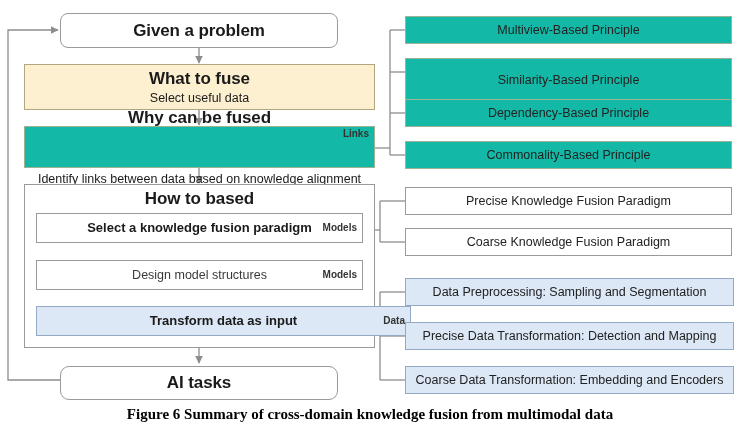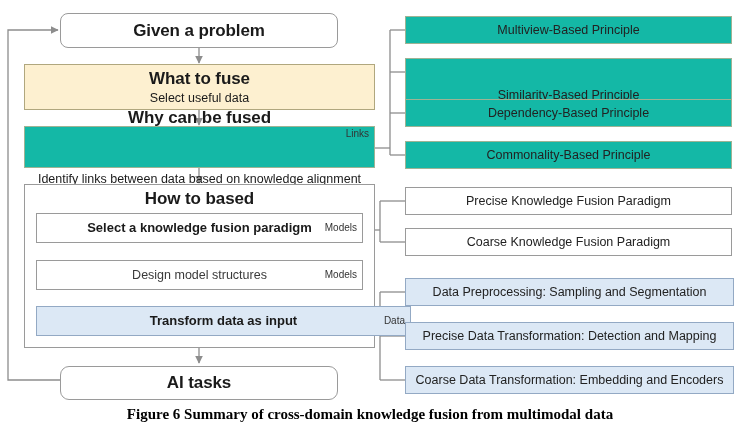--- a/index.html
+++ b/index.html
@@ -21,21 +21,21 @@
   .rect-blue{border:1.3px solid #93a9c4;background:#dce8f5;}
   .rect-container{border:1.3px solid #9a9a9a;background:#ffffff;}
 
   .t-big{font-size:17px;font-weight:bold;letter-spacing:-0.1px;}
   .t-mid{font-size:13px;font-weight:bold;}
   .t-sub{font-size:12.5px;font-weight:normal;}
   .t-plain{font-size:12.5px;font-weight:normal;color:#3a3a3a;}
   .t-side{font-size:12.5px;font-weight:normal;color:#222;}
   .tag{
     position:absolute;right:5px;top:2px;
-    font-size:10px;font-weight:normal;color:#333;line-height:1;
+    font-size:10px;font-weight:bold;color:#333;line-height:1;
   }
   .tag.mid{top:50%;transform:translateY(-50%);}
   .caption{
     position:absolute;left:0;width:740px;text-align:center;
     font-family:"Liberation Serif","DejaVu Serif",serif;
     font-size:15px;font-weight:bold;color:#000;
   }
   svg.wires{position:absolute;left:0;top:0;width:740px;height:431px;pointer-events:none;}
   .wire{stroke:#8d8d8d;stroke-width:1.3;fill:none;}
   .wire-arrow{fill:#8d8d8d;}
@@ -116,21 +116,21 @@
     <span class="tag mid">Data</span>
   </div>
 
   <div class="node rounded" style="left:60px;top:366px;width:278px;height:34px;">
     <span class="t-big">AI tasks</span>
   </div>
 
   <div class="node rect-green" style="left:405px;top:16px;width:327px;height:28px;">
     <span class="t-side">Multiview-Based Principle</span>
   </div>
-  <div class="node rect-green" style="left:405px;top:58px;width:327px;height:45px;justify-content:flex-end;">
+  <div class="node rect-green" style="left:405px;top:58px;width:327px;height:45px;">
     <span class="t-side">Similarity-Based Principle</span>
   </div>
   <div class="node rect-green" style="left:405px;top:99px;width:327px;height:28px;">
     <span class="t-side">Dependency-Based Principle</span>
   </div>
   <div class="node rect-green" style="left:405px;top:141px;width:327px;height:28px;">
     <span class="t-side">Commonality-Based Principle</span>
   </div>
 
   <div class="node rect" style="left:405px;top:187px;width:327px;height:28px;">

